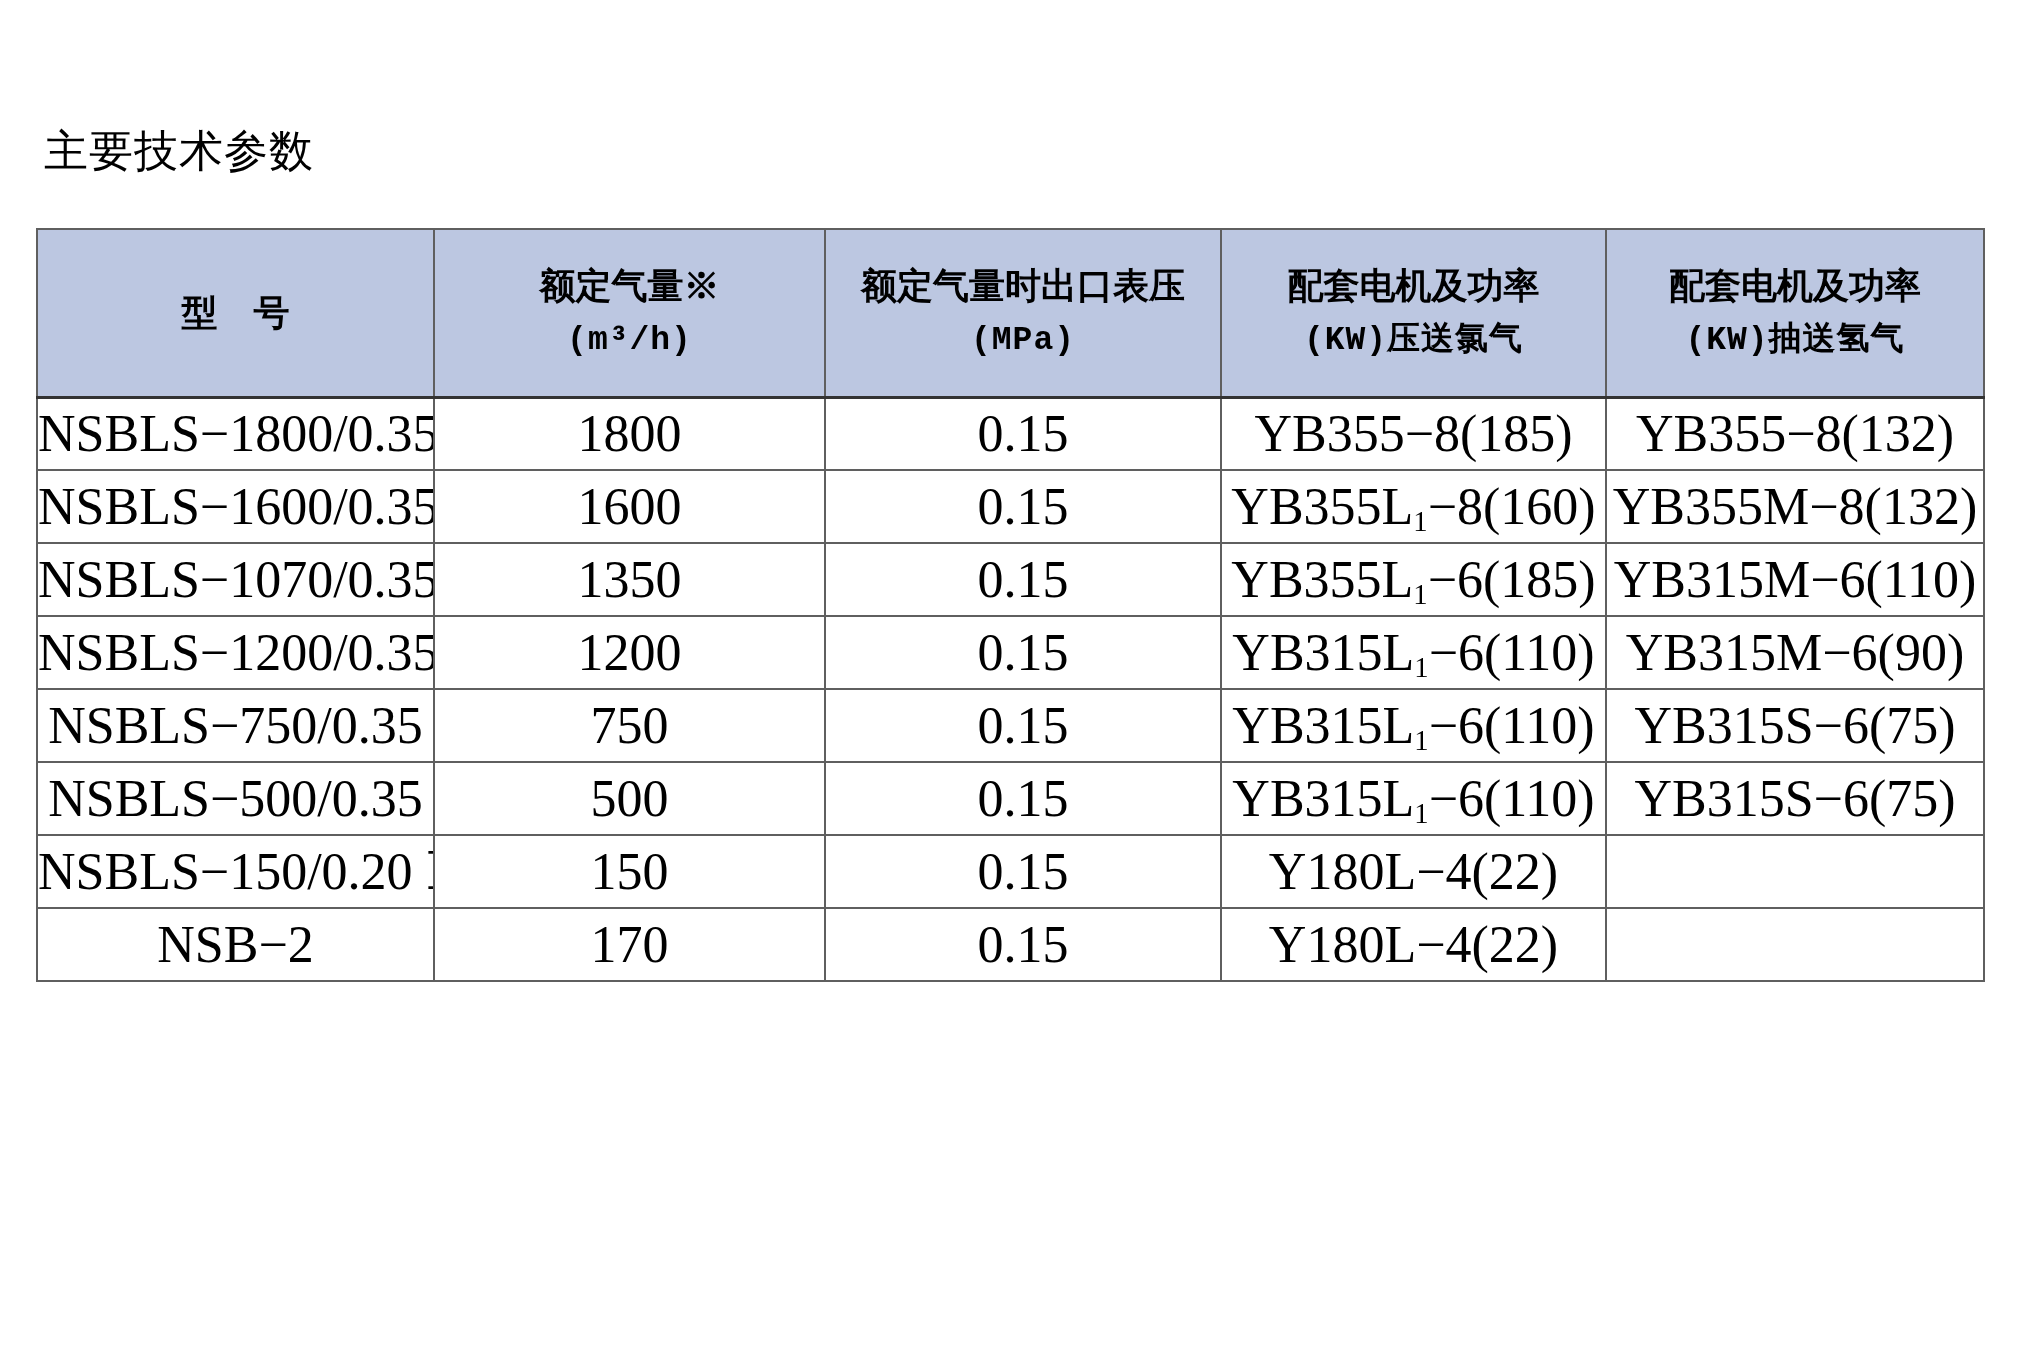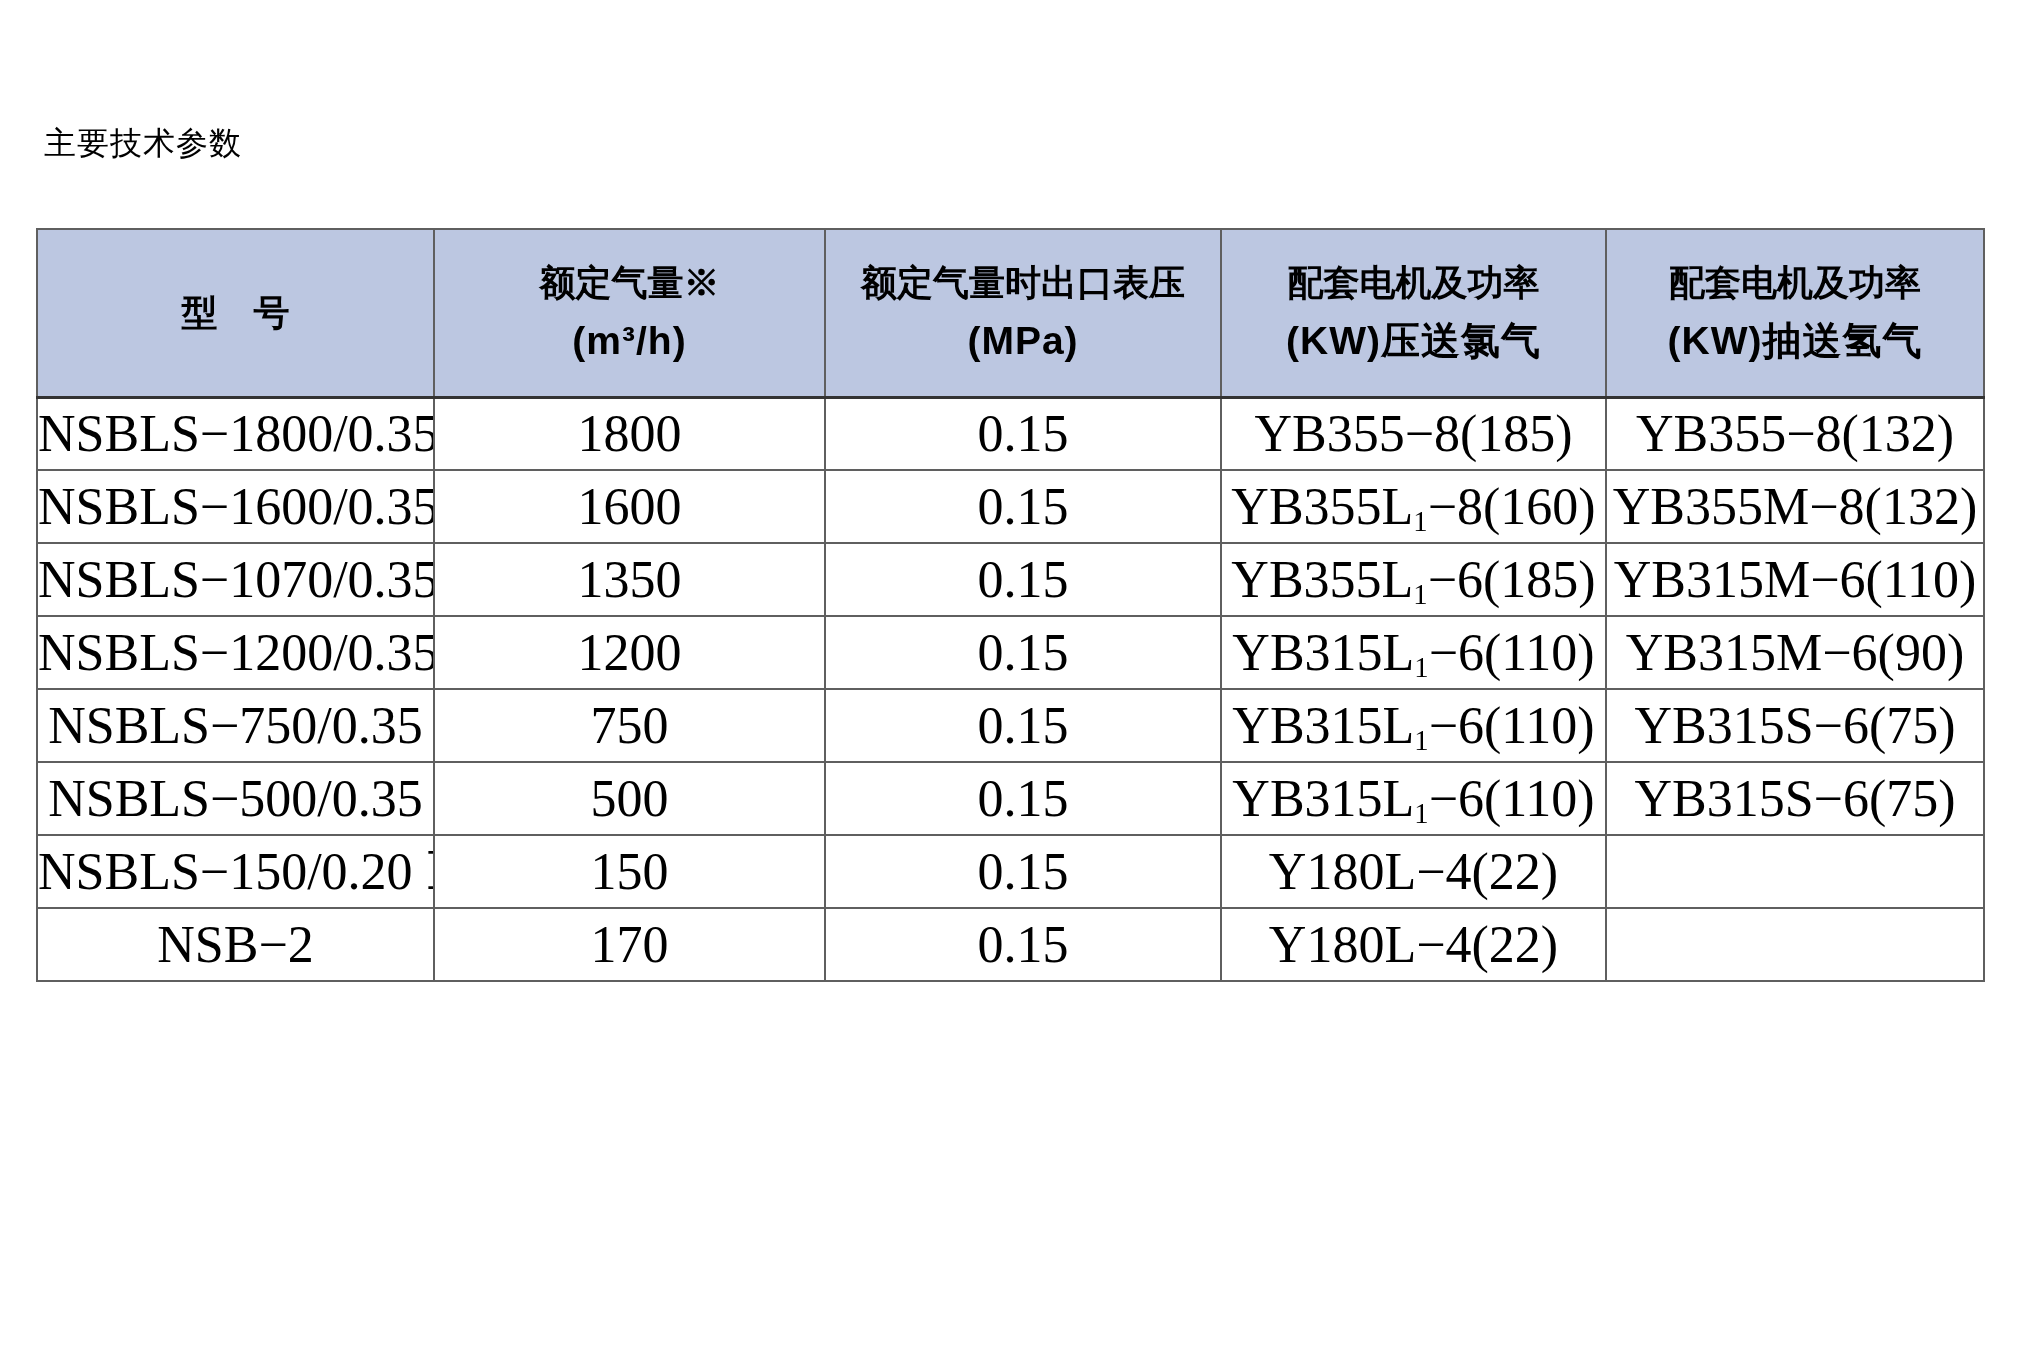--- a/index.html
+++ b/index.html
@@ -7,21 +7,21 @@
   body {
     position:relative;
     width:2041px; height:1361px;
     overflow:hidden;
     font-family:"Liberation Sans", sans-serif;
     color:#000000;
   }
   .page-title {
     position:absolute;
     left:44px; top:122px;
-    font-size:32px;
+    font-size:44px;
     letter-spacing:1px;
     color:#000000;
     white-space:nowrap;
     font-family:Liberation Serif, serif;
   }
   table.spec-table {
     position:absolute;
     left:36px; top:228px;
     width:1947px;
     border-collapse:collapse;
@@ -48,22 +48,23 @@
     gap:18px;
   }
   .hl {
     display:block;
     font-weight:bold;
     font-size:36px;
     line-height:1.1;
     white-space:nowrap;
   }
   .hl-unit {
-    font-size:39px;
+    font-size:33px;
     letter-spacing:1px;
+    font-family:Liberation Mono, monospace;
   }
   .spec-table td {
     height:73px;
     font-family:"Liberation Serif", "DejaVu Serif", serif;
     font-size:52px;
     line-height:1;
     white-space:nowrap;
   }
   .spec-table sub {
     font-size:0.55em;

